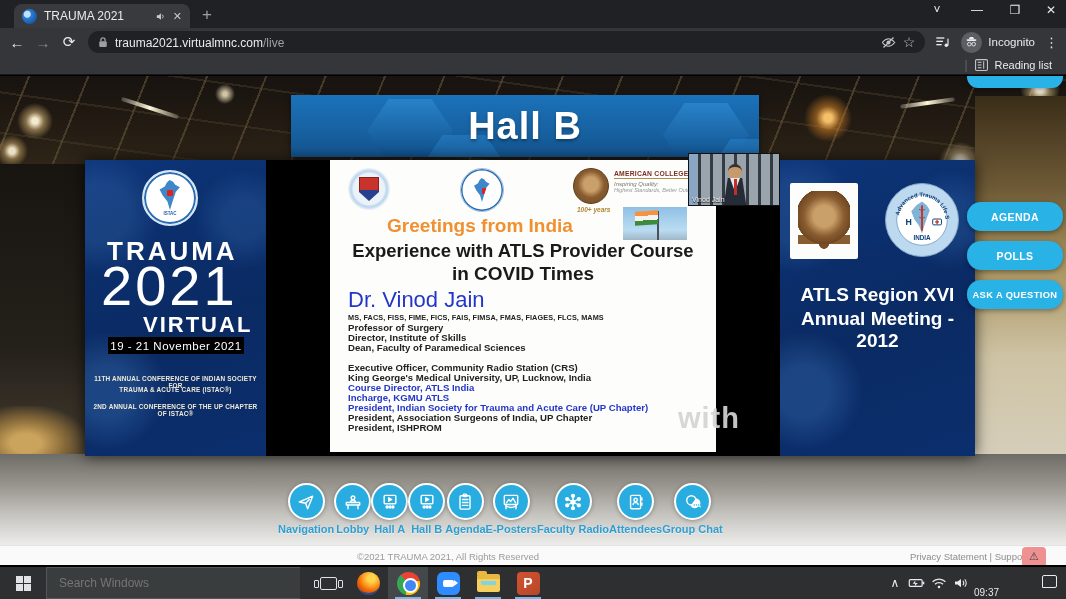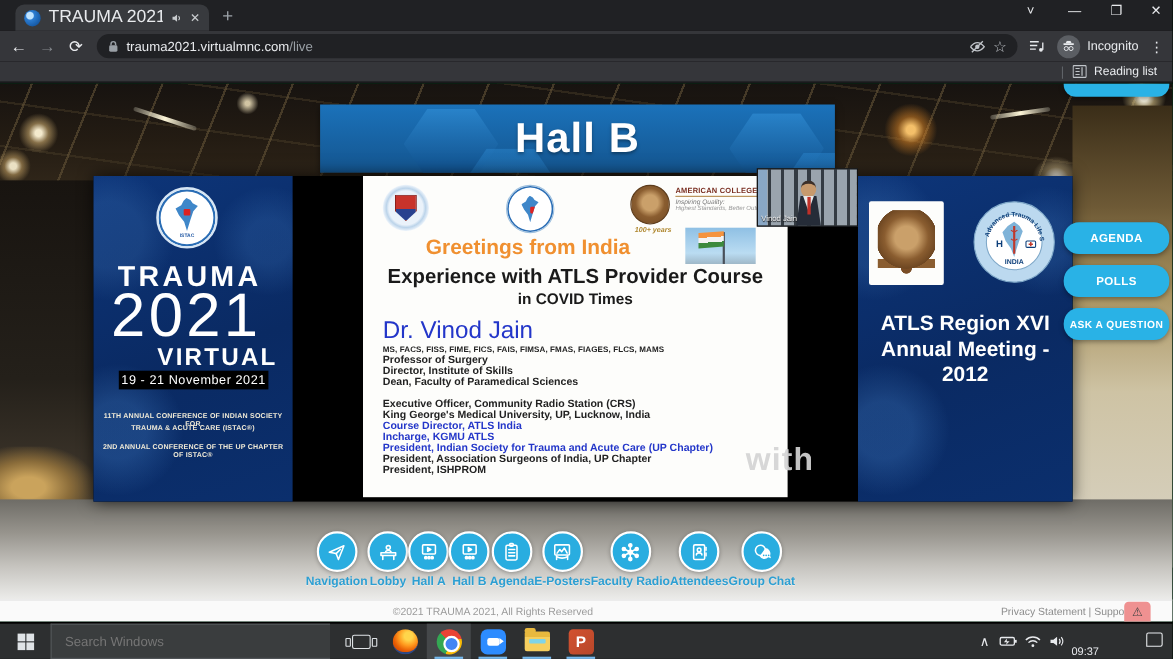--- a/index.html
+++ b/index.html
@@ -6,21 +6,21 @@
   html,body { width:1066px; height:599px; overflow:hidden; background:#000; }
   body { font-family:"Liberation Sans", sans-serif; position:relative; }
   .abs { position:absolute; }
 
   
   #tabstrip { left:0; top:0; width:1066px; height:28px; background:#202124; }
   #tab { left:14px; top:4px; width:176px; height:24px; background:#383a3e; border-radius:8px 8px 0 0;
          display:flex; align-items:center; padding:0 8px; gap:7px; }
   #tab-favicon { width:15px; height:15px; border-radius:50%;
       background:radial-gradient(circle at 35% 35%, #bfe3ff 0 3px, #2d7dd2 4px, #0d4d96 90%); flex:0 0 auto;}
-  #tab-title { color:#e8eaed; font-size:16px; flex:1; white-space:nowrap; overflow:hidden; }
+  #tab-title { color:#e8eaed; font-size:12px; flex:1; white-space:nowrap; overflow:hidden; }
   .tab-ico { color:#c7cacd; font-size:11px; }
   #newtab-btn { left:202px; top:6px; color:#9aa0a6; font-size:17px; line-height:17px; }
   .winctl { top:3px; color:#e8eaed; font-size:12px; width:30px; text-align:center; }
   #toolbar { left:0; top:28px; width:1066px; height:28px; background:#35363a; display:flex; align-items:center; }
   .navico { color:#e8eaed; font-size:15px; width:26px; text-align:center; }
   .navico.dim { color:#85898d; }
   #omnibox { margin-left:6px; width:838px; height:22px; background:#202124; border-radius:12px;
              display:flex; align-items:center; padding:0 10px; gap:7px; }
   #url-host { color:#e8eaed; font-size:12px; }
   #url-path { color:#9aa0a6; font-size:12px; }
@@ -108,21 +108,21 @@
   #acs-tag1 { color:#777; font-size:6px; font-style:italic; margin-top:2px;}
   #acs-tag2 { color:#999; font-size:5.5px; font-style:italic; white-space:nowrap; overflow:hidden;}
   #acs-years { left:247px; top:46px; color:#b08830; font-size:6.5px; font-style:italic; font-weight:bold;}
   #flag-photo { left:293px; top:47px; width:64px; height:33px;
     background:linear-gradient(180deg,#8fc0e4 0%, #badcf2 70%, #9fb8c8 100%); overflow:hidden;}
   #flag-pole { position:absolute; left:34px; top:4px; width:2px; height:29px; background:#49505a;}
   #flag { position:absolute; left:12px; top:4px; width:23px; height:14px; transform:skewY(-4deg);
     background:linear-gradient(180deg,#f5933e 0 33%, #f3f3f3 33% 66%, #3d8a3d 66%);}
   #greeting { left:0; top:55px; width:300px; text-align:center; color:#f09030; font-size:19px; font-weight:bold; }
   #title1 { left:0; top:80px; width:386px; text-align:center; color:#1a1a1a; font-size:18.5px; font-weight:bold; }
-  #title2 { left:0; top:103px; width:386px; text-align:center; color:#1a1a1a; font-size:14px; font-weight:bold; }
+  #title2 { left:0; top:103px; width:386px; text-align:center; color:#1a1a1a; font-size:19px; font-weight:bold; }
   #speaker { left:18px; top:127px; color:#2336c9; font-size:22px; font-weight:normal; }
   #credentials { left:18px; top:153px; color:#222; font-size:7.3px; font-weight:bold; letter-spacing:.1px;}
   .role { position:absolute; left:18px; color:#222; font-size:9.6px; font-weight:bold; white-space:nowrap;}
   .role.blue { color:#2336c9; }
 
   
   #acs-card { left:10px; top:23px; width:68px; height:76px; background:#fdfdfb; border-radius:2px;
     display:flex; align-items:center; justify-content:center; }
   #acs-card-seal { width:52px; height:60px;
     background:radial-gradient(circle at 50% 42%, #caa06a 0 24%, #8a5d30 46%, #6e4722 64%, transparent 65%),

